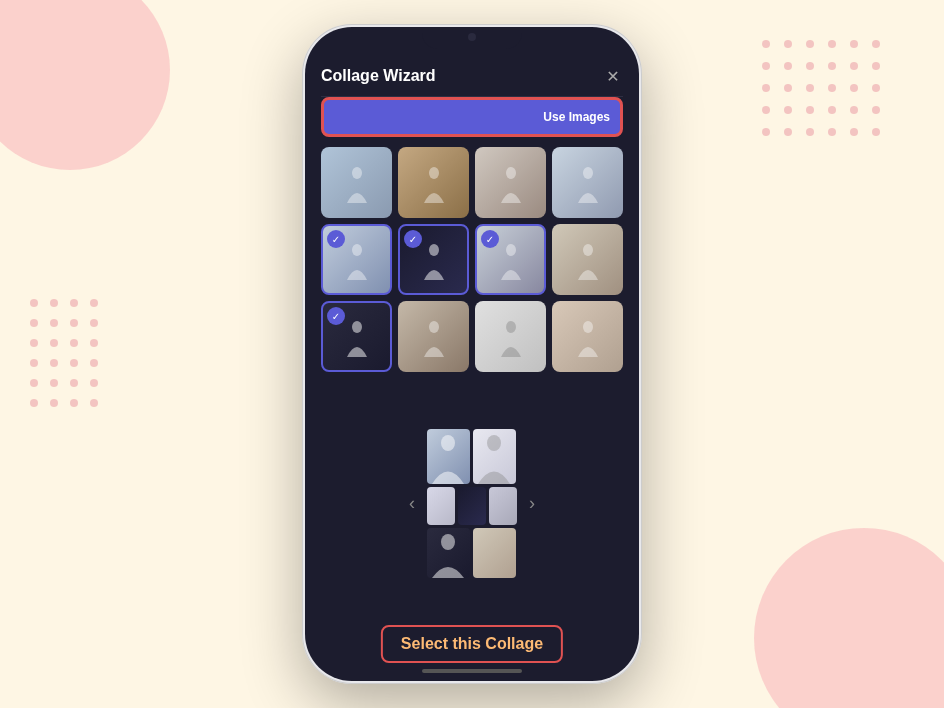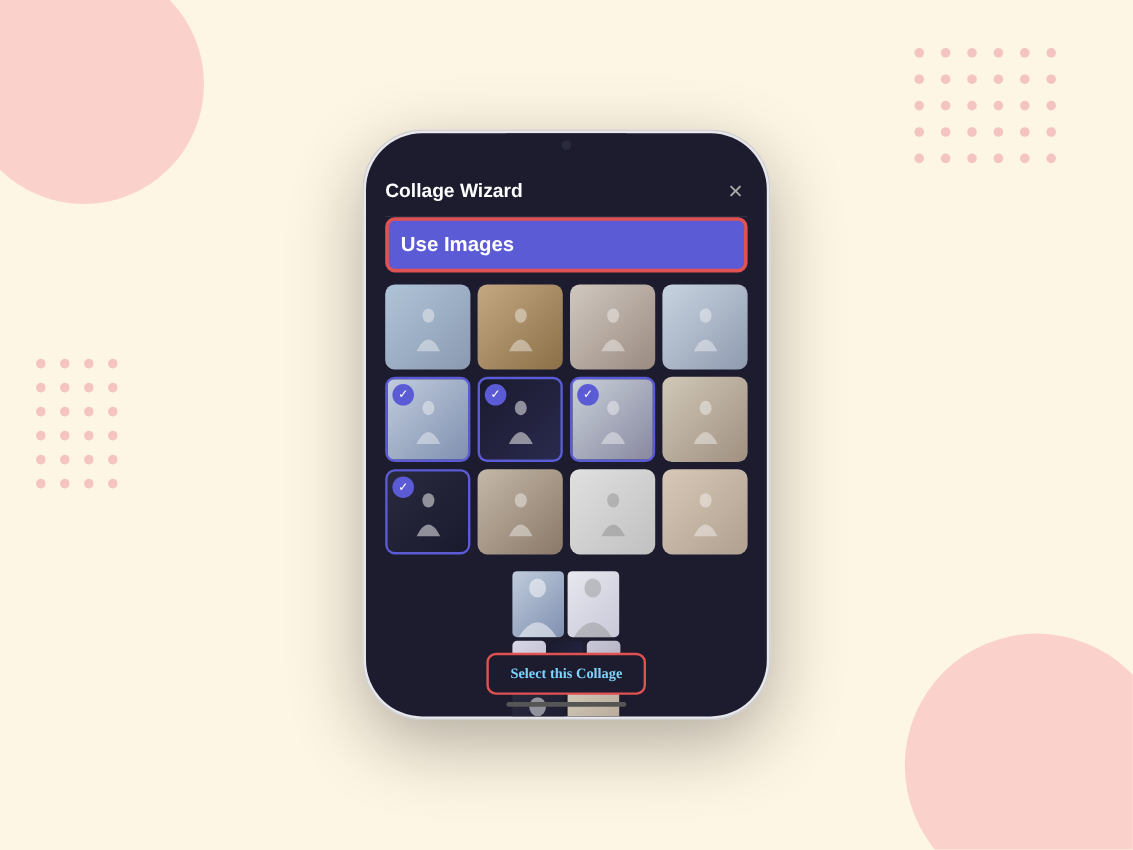--- a/index.html
+++ b/index.html
@@ -59,21 +59,21 @@
       width: 8px;
       height: 8px;
       background: #f0b8b8;
       border-radius: 50%;
       opacity: 0.8;
     }
 
     
     .phone-frame {
       width: 340px;
-      height: 492px;
+      height: 660px;
       background: #e8e8ec;
       border-radius: 50px;
       padding: 3px;
       position: relative;
       box-shadow: 0 20px 60px rgba(0,0,0,0.3), inset 0 0 0 1px #ccc;
     }
     .phone-inner {
       width: 100%;
       height: 100%;
       background: #1c1c2e;
@@ -188,22 +188,22 @@
       height: 20px;
     }
 
     
     .use-images-btn {
       background: #5b5bd6;
       color: white;
       border: 3px solid #e05252;
       border-radius: 8px;
       padding: 10px;
-      text-align: left;
-      font-size: 17px;
+      text-align: right;
+      font-size: 12px;
       font-weight: 600;
       cursor: pointer;
       margin-bottom: 10px;
       width: 100%;
     }
 
     
     .image-grid {
       display: grid;
       grid-template-columns: repeat(4, 1fr);
@@ -286,29 +286,28 @@
       overflow: hidden;
     }
 
     
     .select-collage-btn {
       position: absolute;
       bottom: 18px;
       left: 50%;
       transform: translateX(-50%);
       background: #1c1c2e;
-      color: #7dd3fc;
+      color: #fdba74;
       border: 2px solid #e05252;
       border-radius: 8px;
       padding: 8px 18px;
-      font-size: 12px;
+      font-size: 16px;
       font-weight: 600;
       cursor: pointer;
       white-space: nowrap;
-      font-family: Liberation Serif, serif;
     }
   </style>
 </head>
 <body>
 
 <div class="bg-blob-tl"></div>
 <div class="bg-blob-br"></div>
 
 <div class="dots-tr">
   <div class="dot"></div>

